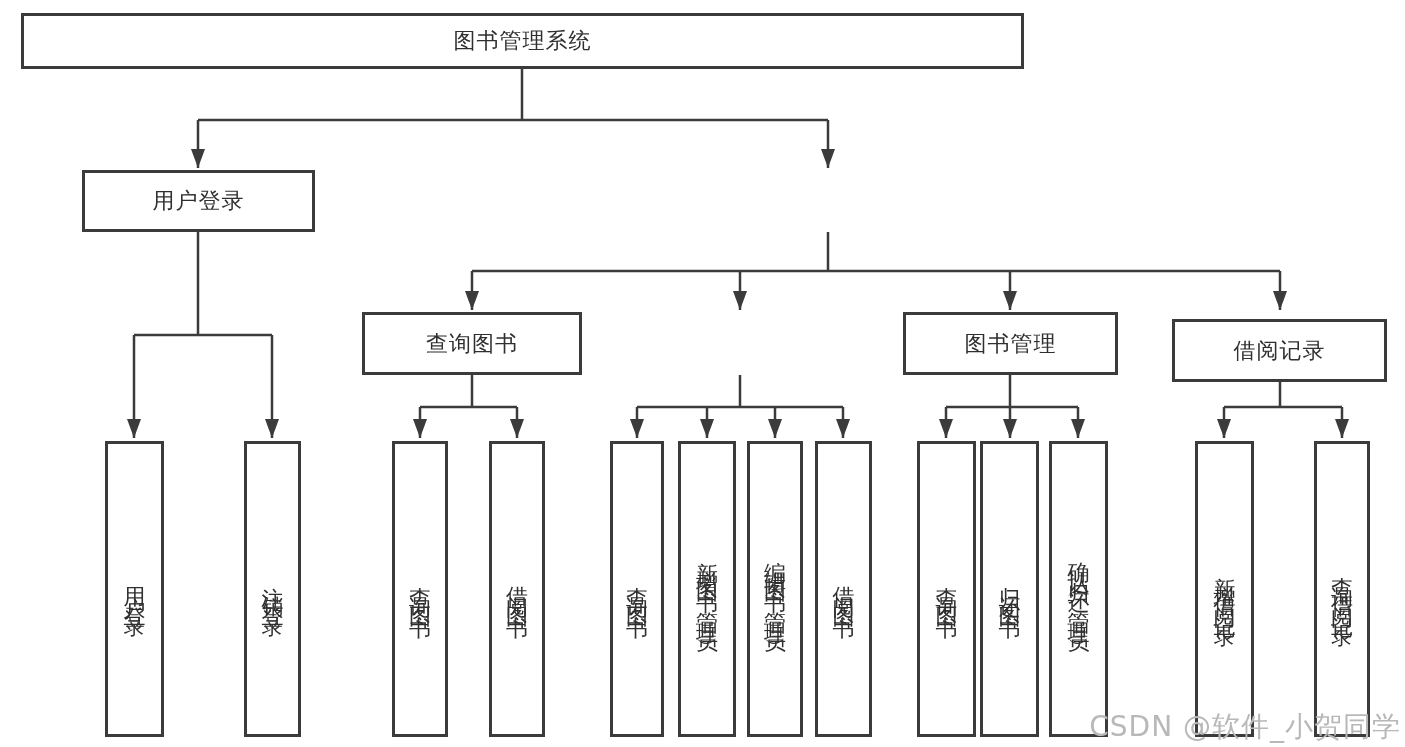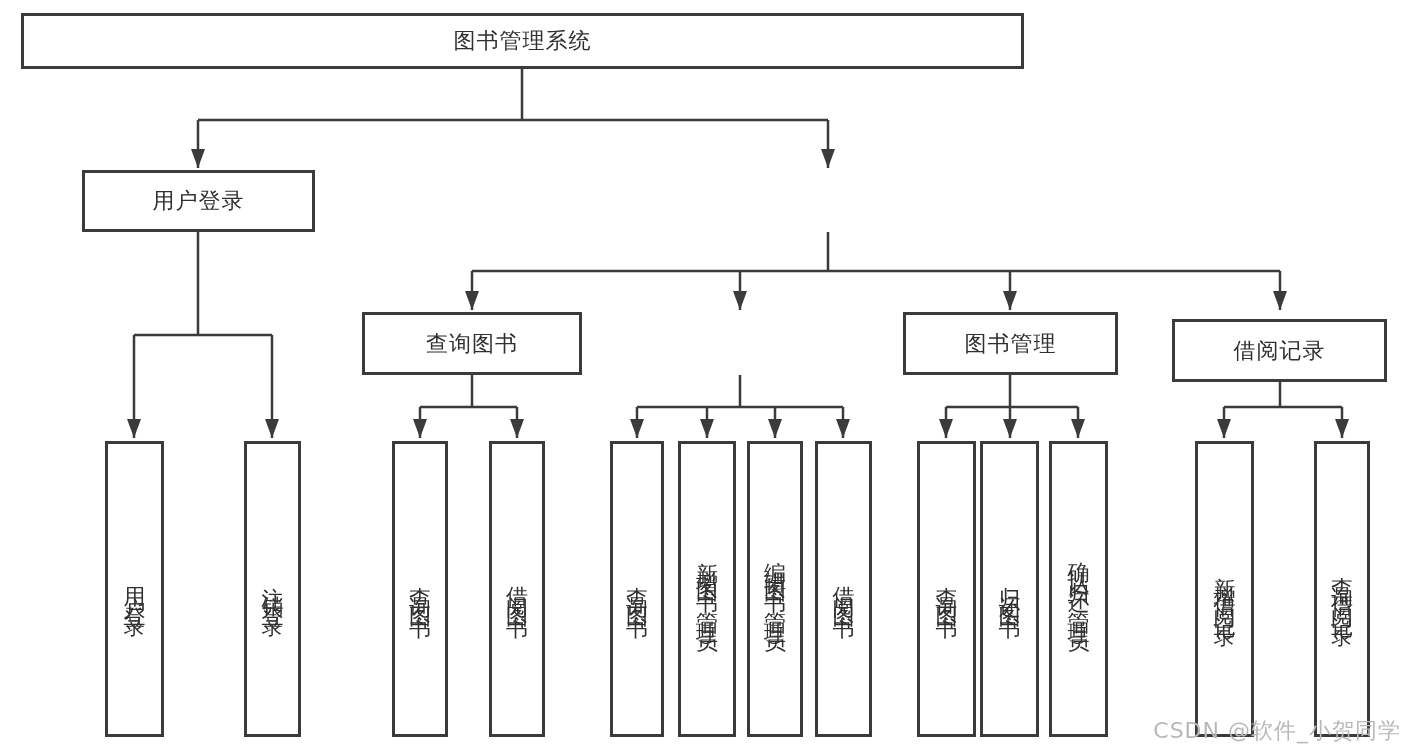--- a/index.html
+++ b/index.html
@@ -35,21 +35,21 @@
     text-orientation:mixed;
     letter-spacing:10px;
     font-size:22px;
     line-height:1;
     white-space:nowrap;
   }
   .watermark{
     position:absolute;
     right:4px;
     bottom:1px;
-    font-size:22px;
+    font-size:28px;
     color:var(--wm);
     letter-spacing:1px;
     pointer-events:none;
   }
 </style>
 </head>
 <body>
 
 <div class="canvas">
 

